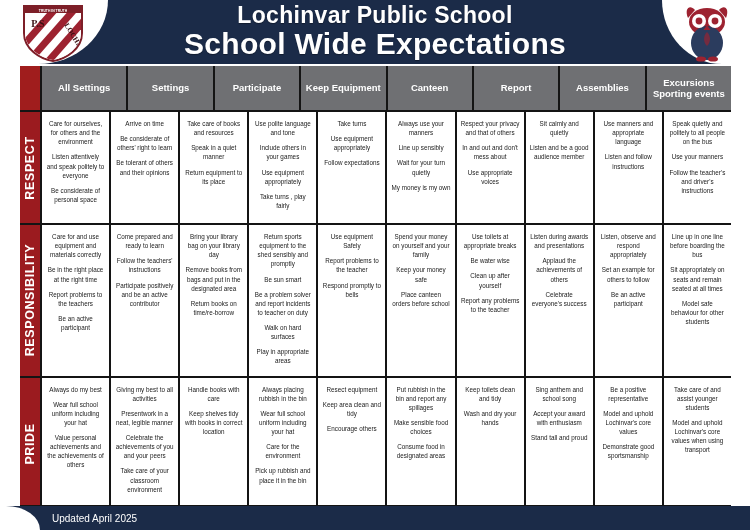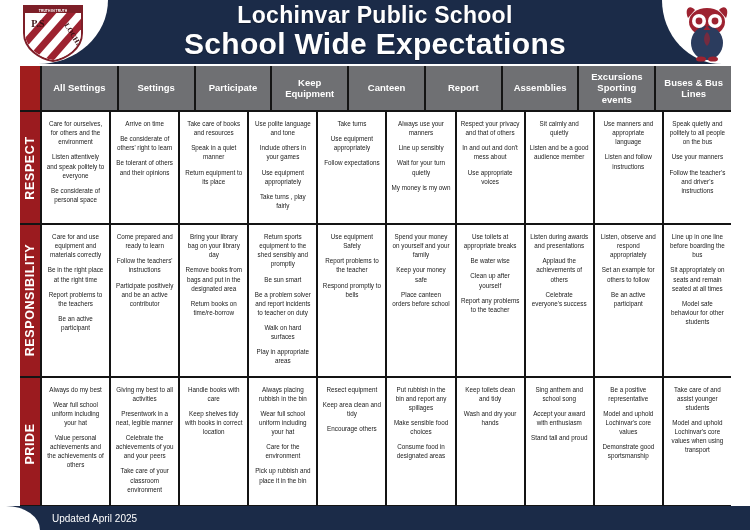--- a/index.html
+++ b/index.html
@@ -181,21 +181,20 @@
     <div class="colhead">
       <div class="rail-head"></div>
       <div class="cell">All Settings</div>
       <div class="cell">Settings</div>
       <div class="cell">Participate</div>
       <div class="cell">Keep Equipment</div>
       <div class="cell">Canteen</div>
       <div class="cell">Report</div>
       <div class="cell">Assemblies</div>
       <div class="cell">Excursions Sporting events</div>
-      <div class="cell">Buses &amp; Bus Lines</div>
     </div>
 
     <div class="rowblock r1">
       <div class="rail">
         <span>RESPECT</span>
       </div>
       <div class="cell">
           <ul>
             <li>Care for ourselves, for others and the environment</li>
             <li>Listen attentively and speak politely to everyone</li>

